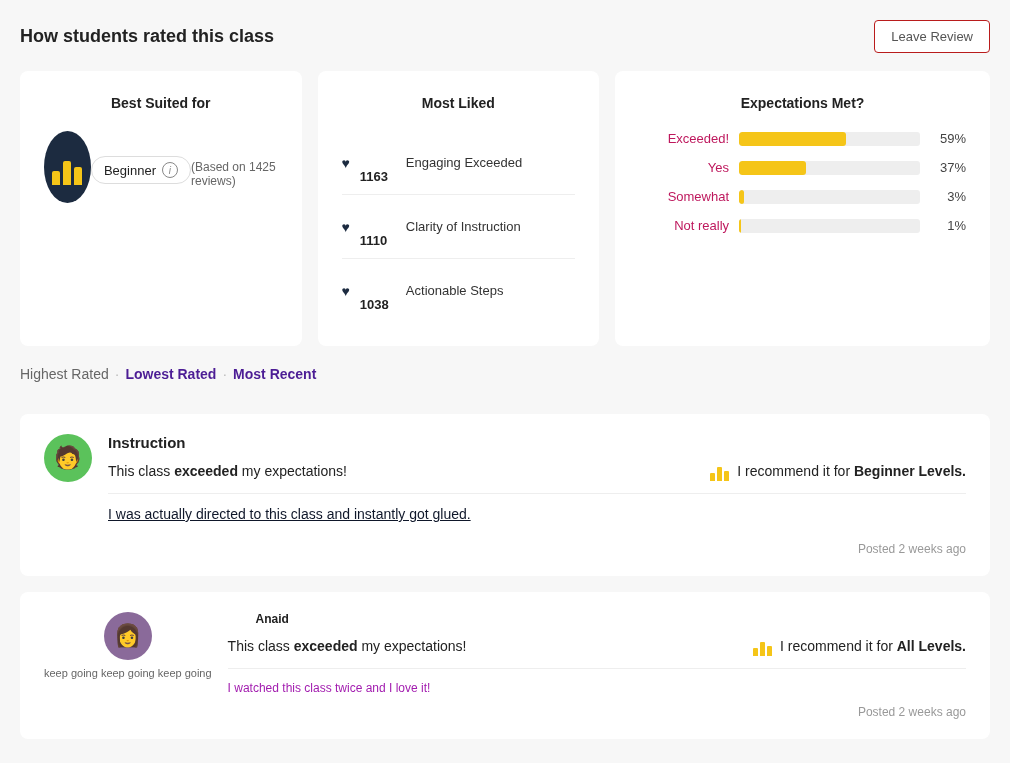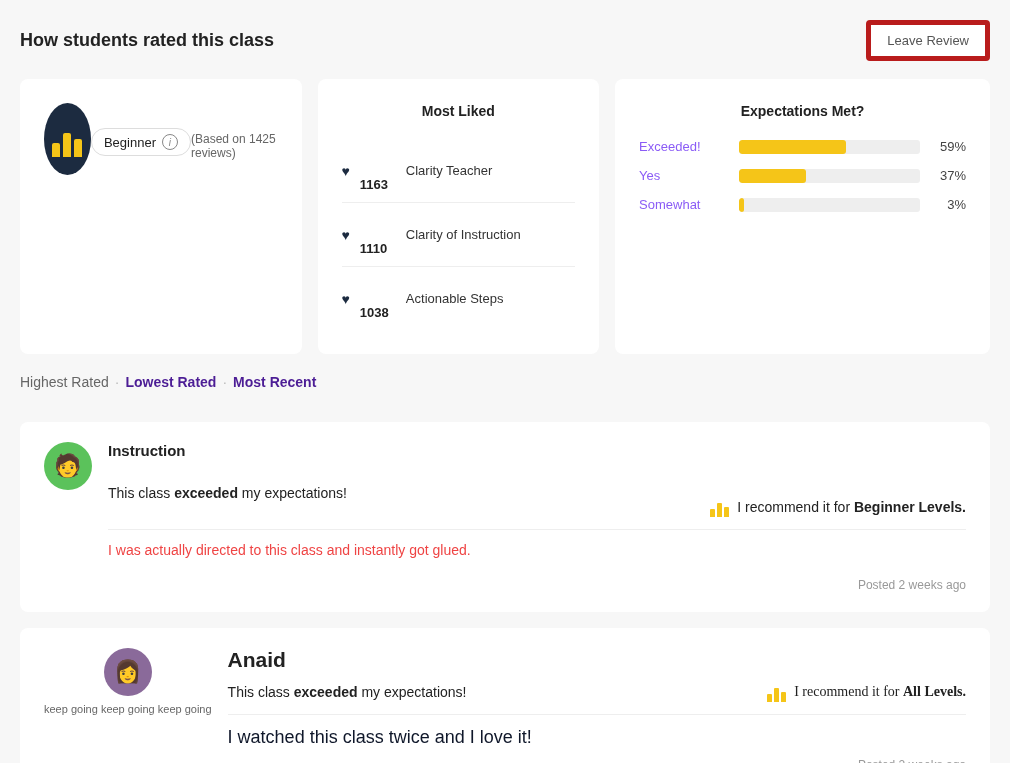--- a/index.html
+++ b/index.html
@@ -2,21 +2,21 @@
 <html><head>
   <meta charset="utf-8">
   <style>
     * { box-sizing: border-box; margin: 0; padding: 0; }
     body { font-family: -apple-system, BlinkMacSystemFont, 'Segoe UI', sans-serif; background: #f7f7f7; color: #222; font-size: 14px; }
 
     .page { max-width: 1010px; margin: 0 auto; padding: 20px; background: #f7f7f7; }
 
     .section-header { display: flex; justify-content: space-between; align-items: center; margin-bottom: 18px; }
     .section-title { font-size: 18px; font-weight: 700; }
-    .leave-review-btn { border: 5px solid #b91c1c; background: #fff; padding: 8px 16px; border-radius: 4px; font-size: 13px; color: #555; cursor: pointer; }
+    .leave-review-btn { border: 1px solid #b91c1c; background: #fff; padding: 8px 16px; border-radius: 4px; font-size: 13px; color: #555; cursor: pointer; }
 
     .cards-row { display: flex; gap: 16px; margin-bottom: 20px; }
 
     
     .card { background: #fff; border-radius: 8px; padding: 24px; flex: 1; }
     .card-title { text-align: center; font-weight: 700; font-size: 14px; margin-bottom: 20px; }
 
     .avatar-circle { width: 72px; height: 72px; border-radius: 50%; background: #1c2b40; display: flex; align-items: center; justify-content: center; margin: 0 auto 14px; }
     .bar-chart-icon { display: flex; align-items: flex-end; gap: 3px; height: 36px; }
     .bar-chart-icon .bar { background: #f5c518; border-radius: 2px 2px 0 0; }
@@ -33,21 +33,21 @@
     .most-liked-list { list-style: none; }
     .most-liked-list li { display: flex; align-items: center; gap: 10px; padding: 10px 0; border-bottom: 1px solid #eee; font-size: 13px; }
     .most-liked-list li:last-child { border-bottom: none; }
     .heart-icon { color: #1c2b40; font-size: 14px; }
     .liked-count { font-weight: 600; min-width: 36px; margin-top: 28px; }
     .liked-label { color: #333; }
 
     
     .expectations-card { background: #fff; border-radius: 8px; padding: 24px; flex: 1.4; }
     .exp-row { display: flex; align-items: center; margin-bottom: 14px; gap: 10px; }
-    .exp-label { width: 90px; font-size: 13px; color: #8b5cf6; }
+    .exp-label { width: 90px; text-align: right; font-size: 13px; color: #be185d; }
     .exp-bar-container { flex: 1; height: 14px; background: #eee; border-radius: 3px; overflow: hidden; }
     .exp-bar { height: 100%; background: #f5c518; border-radius: 3px; }
     .exp-pct { width: 36px; text-align: right; font-size: 13px; color: #444; }
 
     
     .rating-tabs { display: flex; gap: 6px; align-items: center; margin-bottom: 32px; font-size: 14px; }
     .rating-tab { color: #666; cursor: pointer; text-decoration: none; }
     .rating-tab.active { color: #4c1d95; font-weight: 600; }
     .rating-tab-separator { color: #bbb; }
 
@@ -68,20 +68,21 @@
 <div class="page">
 
   <div class="section-header">
     <h2 class="section-title">How students rated this class</h2>
     <button class="leave-review-btn">Leave Review</button>
   </div>
 
   <div class="cards-row">
 
     <div class="card">
+      <div class="card-title">Best Suited for</div>
       <div class="best-suited-inner">
         <div class="avatar-circle">
           <div class="bar-chart-icon">
             <div class="bar b1"></div>
             <div class="bar b2"></div>
             <div class="bar b3"></div>
           </div>
         </div>
         <div class="beginner-badge">
           <span>Beginner</span>
@@ -90,21 +91,21 @@
         <div class="card-subtitle">(Based on 1425 reviews)</div>
       </div>
     </div>
 
     <div class="card">
       <div class="card-title">Most Liked</div>
       <ul class="most-liked-list">
         <li>
           <span class="heart-icon">♥</span>
           <span class="liked-count">1163</span>
-          <span class="liked-label">Clarity Teacher</span>
+          <span class="liked-label">Engaging Exceeded</span>
         </li>
         <li>
           <span class="heart-icon">♥</span>
           <span class="liked-count">1110</span>
           <span class="liked-label">Clarity of Instruction</span>
         </li>
         <li>
           <span class="heart-icon">♥</span>
           <span class="liked-count">1038</span>
           <span class="liked-label">Actionable Steps</span>
@@ -132,20 +133,27 @@
       </div>
 
       <div class="exp-row">
         <div class="exp-label">Somewhat</div>
         <div class="exp-bar-container">
           <div class="exp-bar" style="width: 3%;"></div>
         </div>
         <div class="exp-pct">3%</div>
       </div>
 
+      <div class="exp-row">
+        <div class="exp-label">Not really</div>
+        <div class="exp-bar-container">
+          <div class="exp-bar" style="width: 1%;"></div>
+        </div>
+        <div class="exp-pct">1%</div>
+      </div>
     </div>
 
   </div>
 
   <div class="rating-tabs">
     <span class="rating-tab">Highest Rated</span>
     <span class="rating-tab-separator">·</span>
     <span class="rating-tab active">Lowest Rated</span>
     <span class="rating-tab-separator">·</span>
     <span class="rating-tab active">Most Recent</span>
@@ -158,60 +166,60 @@
         <div style="width:48px;height:48px;border-radius:50%;background:#5bc25b;display:flex;align-items:center;justify-content:center;font-size:22px;">🧑</div>
       </div>
 
       <div style="flex:1;">
         <div style="font-weight:700;font-size:15px;margin-bottom:10px;">Instruction</div>
 
         <div style="display:flex;justify-content:space-between;align-items:center;margin-bottom:10px;">
           <div style="font-size:14px;">
             <span>This class </span><strong>exceeded</strong><span> my expectations!</span>
           </div>
-          <div style="display:flex;align-items:center;gap:6px;font-size:14px;white-space:nowrap;margin-top:28px;">
+          <div style="display:flex;align-items:center;gap:6px;font-size:14px;white-space:nowrap;">
             <div class="inline-bar-chart">
               <div class="b b1"></div>
               <div class="b b2"></div>
               <div class="b b3"></div>
             </div>
             <span>I recommend it for <strong>Beginner Levels.</strong></span>
           </div>
         </div>
         <hr class="divider-line">
-        <div style="font-size:14px;color:#ef4444;margin-bottom:20px;">I was actually directed to this class and instantly got glued.</div>
+        <div style="font-size:14px;color:#0f172a;margin-bottom:20px;text-decoration:underline;">I was actually directed to this class and instantly got glued.</div>
         <div style="text-align:right;font-size:12px;color:#999;margin-top:10px;">Posted 2 weeks ago</div>
       </div>
     </div>
   </div>
 
   <div class="review-card">
     <div style="display:flex; gap:16px; align-items:flex-start;">
 
       <div style="flex-shrink:0;display:flex;flex-direction:column;align-items:center;gap:6px;">
         <div style="width:48px;height:48px;border-radius:50%;background:#8a6a9a;display:flex;align-items:center;justify-content:center;font-size:22px;overflow:hidden;">👩</div>
         <div style="font-size:11px;color:#666;text-align:center;line-height:1.3;">keep going keep going keep going</div>
       </div>
 
       <div style="flex:1;">
-        <div style="font-weight:700;font-size:21px;margin-bottom:10px;">Anaid</div>
+        <div style="font-weight:700;font-size:12px;margin-bottom:10px;margin-left:28px;">Anaid</div>
 
         <div style="display:flex;justify-content:space-between;align-items:center;margin-bottom:10px;">
           <div style="font-size:14px;">
             <span>This class </span><strong>exceeded</strong><span> my expectations!</span>
           </div>
-          <div style="display:flex;align-items:center;gap:6px;font-size:14px;white-space:nowrap;font-family:Liberation Serif, serif;">
+          <div style="display:flex;align-items:center;gap:6px;font-size:14px;white-space:nowrap;">
             <div class="inline-bar-chart">
               <div class="b b1"></div>
               <div class="b b2"></div>
               <div class="b b3"></div>
             </div>
             <span>I recommend it for <strong>All Levels.</strong></span>
           </div>
         </div>
         <hr class="divider-line">
-        <div style="font-size:18px;color:#0f172a;margin-bottom:6px;">I watched this class twice and I love it!</div>
+        <div style="font-size:12px;color:#a21caf;margin-bottom:6px;">I watched this class twice and I love it!</div>
         <div style="text-align:right;font-size:12px;color:#999;margin-top:10px;">Posted 2 weeks ago</div>
       </div>
     </div>
   </div>
 
 </div>
 
 </body></html>

